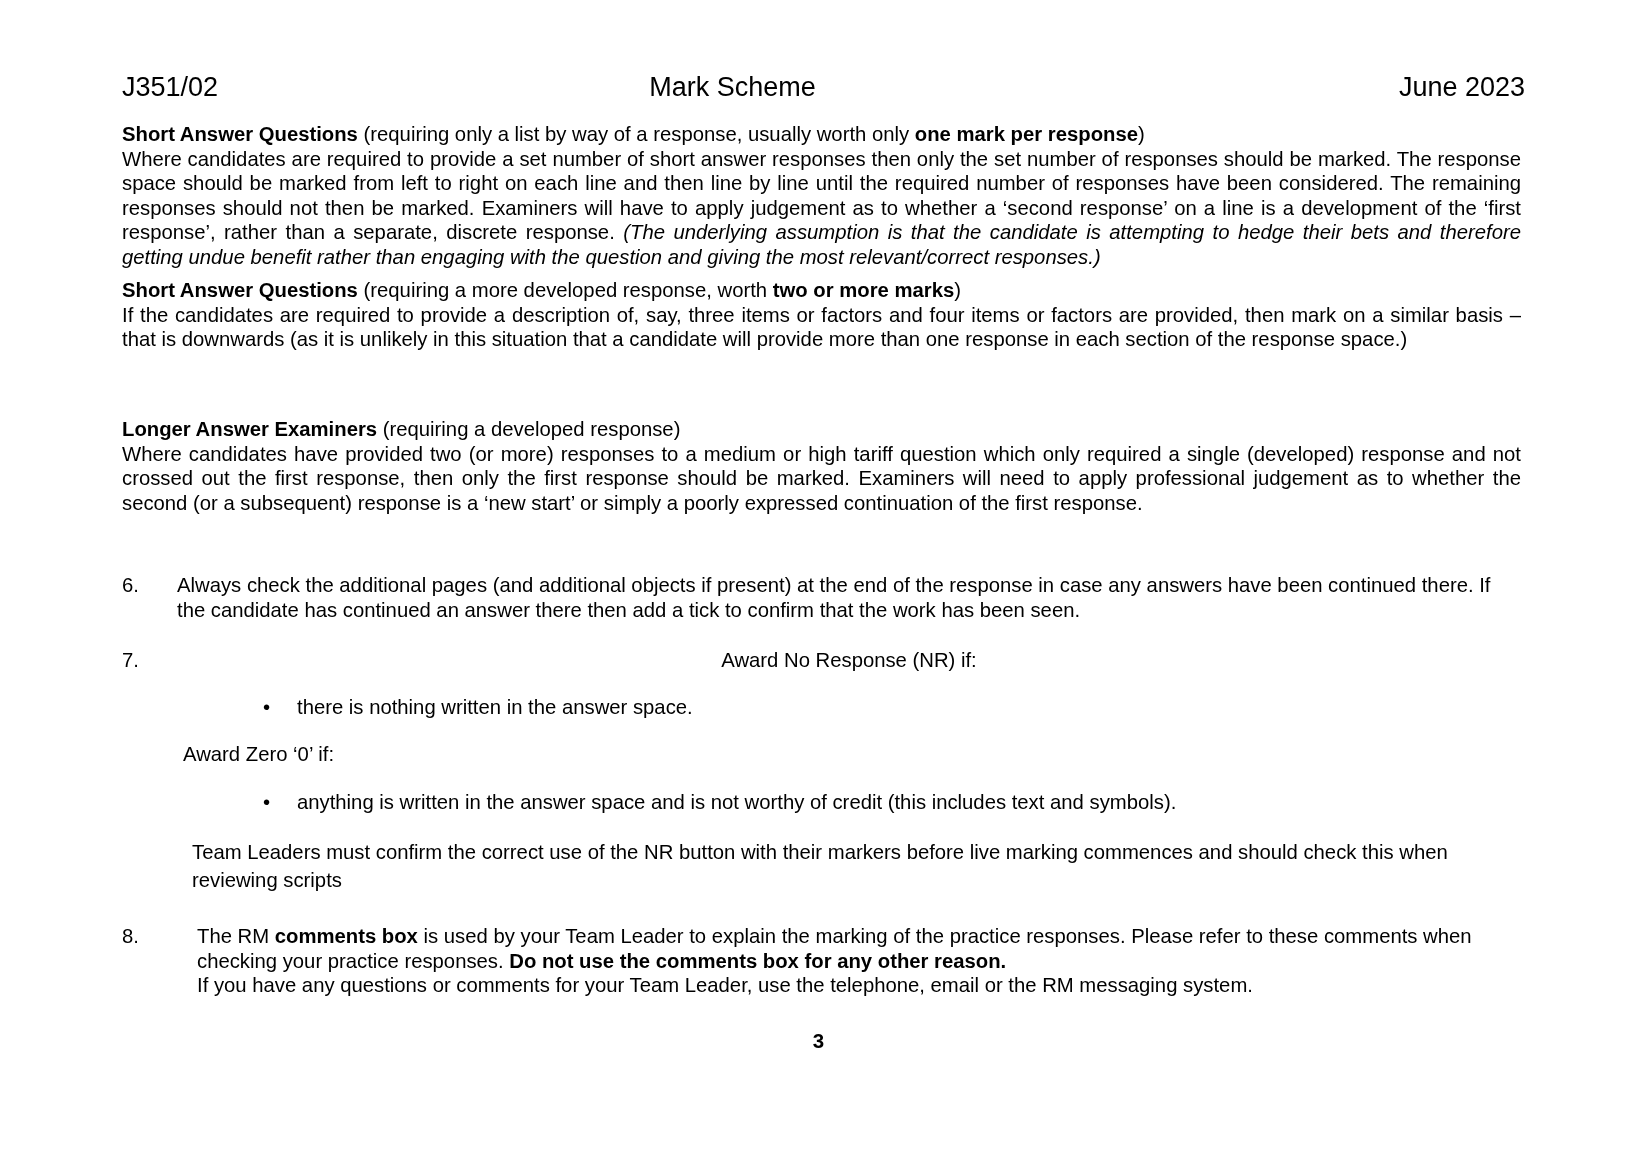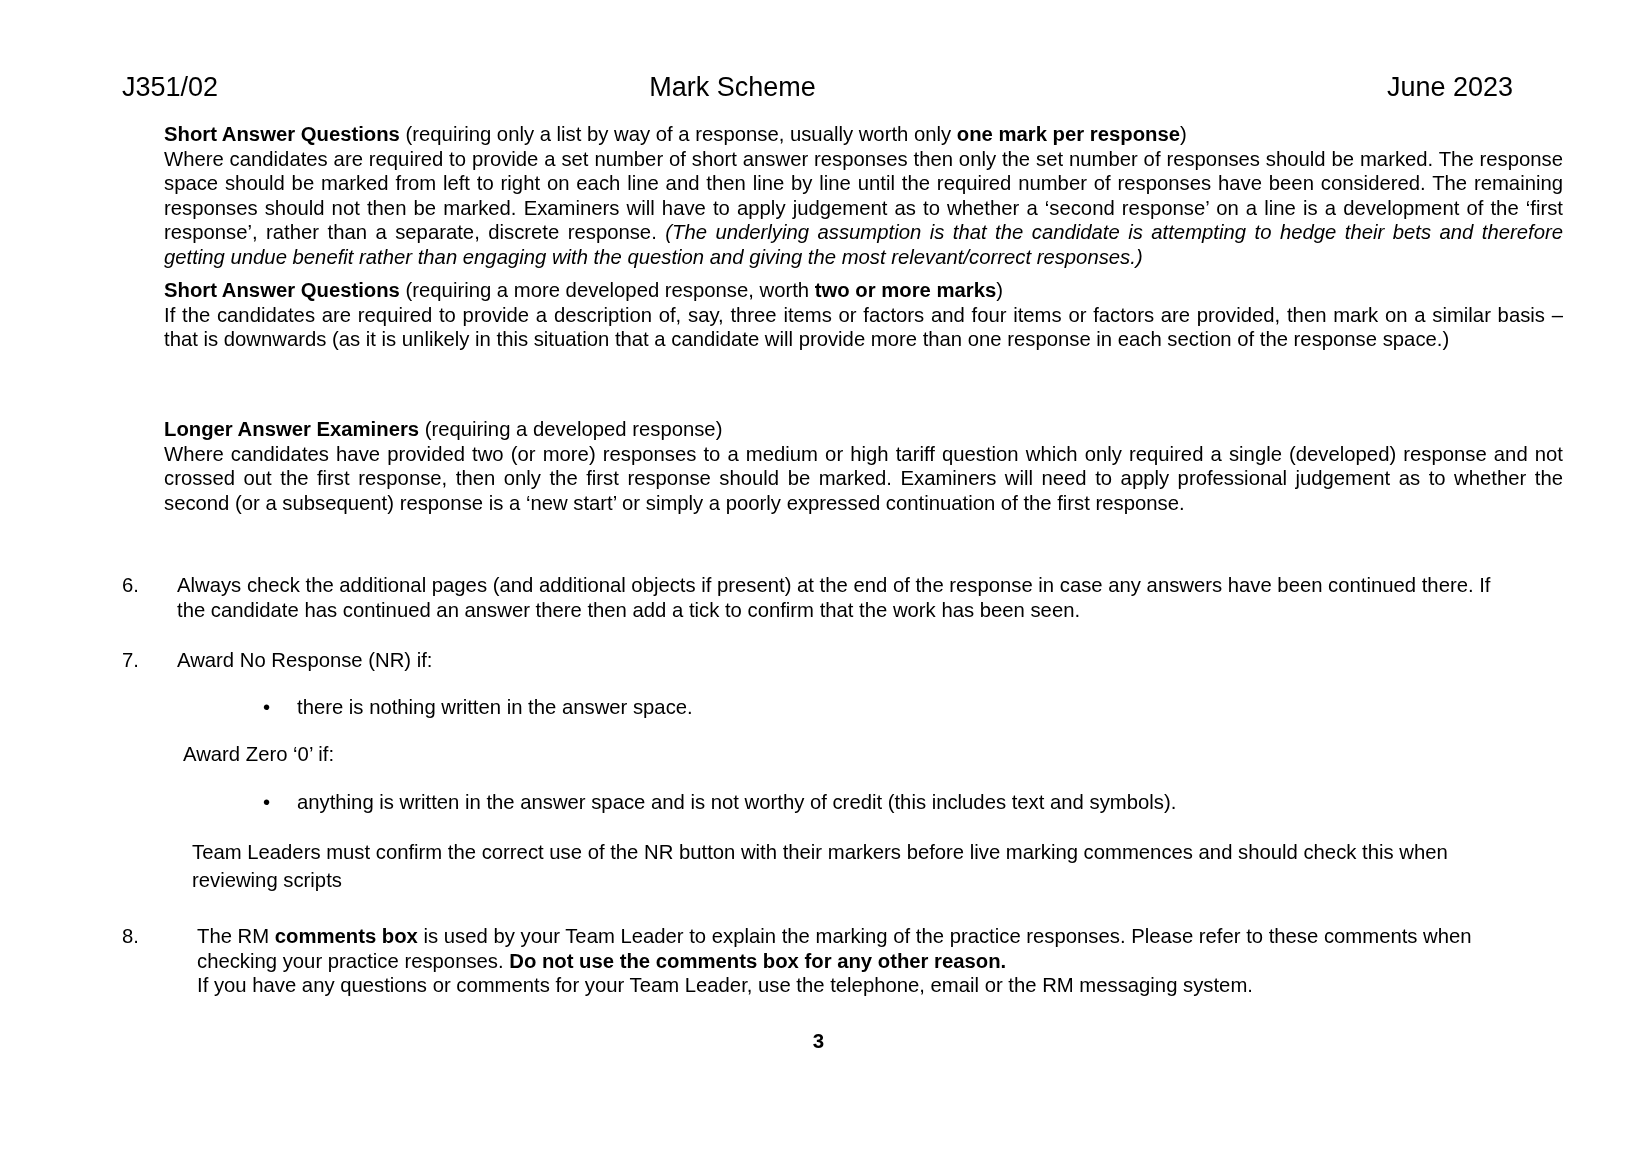--- a/index.html
+++ b/index.html
@@ -5,22 +5,22 @@
   html, body { margin: 0; padding: 0; background: #ffffff; }
   body {
     width: 1637px; height: 1158px; position: relative; overflow: hidden;
     font-family: "Liberation Sans", sans-serif; color: #000000;
     font-size: 20.3px; line-height: 24.6px;
   }
   .abs { position: absolute; }
   .hdr { top: 66px; font-weight: normal; font-size: 27px; line-height: 26px; margin-top: 8px; }
   .hdr-left { left: 122px; }
   .hdr-center { left: 0; width: 1465px; text-align: center; }
-  .hdr-right { right: 124px; }
-  .block { left: 122px; width: 1399px; margin-left: 42px; }
+  .hdr-right { right: 112px; }
+  .block { left: 122px; width: 1399px; }
   .justify { text-align: justify; text-align-last: left; }
   b { font-weight: bold; }
   i { font-style: italic; }
   .num { left: 122px; }
   .itemtext { left: 177px; width: 1344px; }
   .bullet { left: 263px; }
   .bullettext { left: 297px; width: 1200px; }
   .pagenum { left: 0; width: 1637px; text-align: center; top: 1029px; font-weight: bold; font-size: 20.5px; }
 </style>
 </head>
@@ -48,21 +48,21 @@
   <div>
     <b>Longer Answer Examiners</b><span> (requiring a developed response)</span>
   </div>
   <div class="justify">Where candidates have provided two (or more) responses to a medium or high tariff question which only required a single (developed) response and not crossed out the first response, then only the first response should be marked. Examiners will need to apply professional judgement as to whether the second (or a subsequent) response is a ‘new start’ or simply a poorly expressed continuation of the first response.</div>
 </div>
 
 <div class="abs num" style="top:573px;">6.</div>
 <div class="abs itemtext" style="top:573px;">Always check the additional pages (and additional objects if present) at the end of the response in case any answers have been continued there. If the candidate has continued an answer there then add a tick to confirm that the work has been seen.</div>
 
 <div class="abs num" style="top:648px;">7.</div>
-<div class="abs itemtext" style="top:648px;">Award No Response (NR) if:</div>
+<div class="abs itemtext" style="top:648px;text-align:center;">Award No Response (NR) if:</div>
 
 <div class="abs bullet" style="top:695px;">•</div>
 <div class="abs bullettext" style="top:695px;">there is nothing written in the answer space.</div>
 
 <div class="abs" style="left:183px; top:742px;">Award Zero ‘0’ if:</div>
 
 <div class="abs bullet" style="top:790px;">•</div>
 <div class="abs bullettext" style="top:790px;">anything is written in the answer space and is not worthy of credit (this includes text and symbols).</div>
 
 <div class="abs" style="left:192px; top:838px; width:1290px; line-height:28px;">Team Leaders must confirm the correct use of the NR button with their markers before live marking commences and should check this when reviewing scripts</div>

